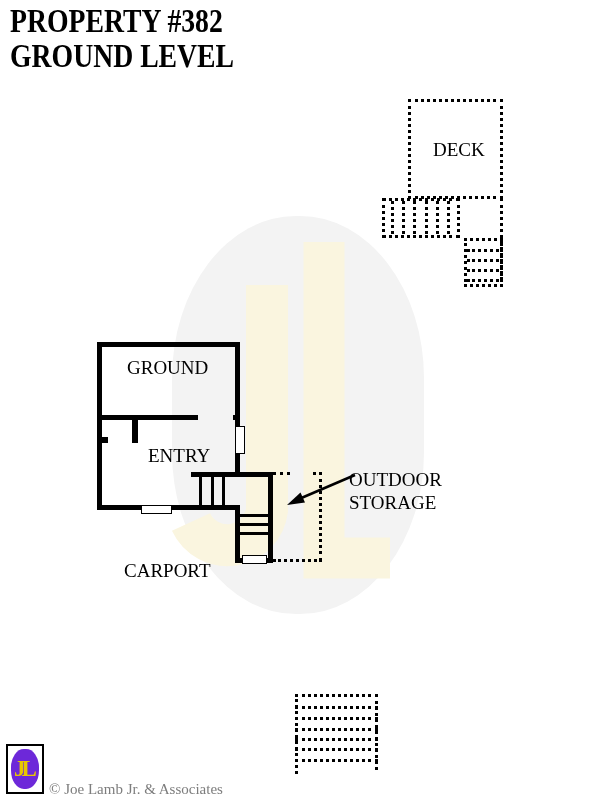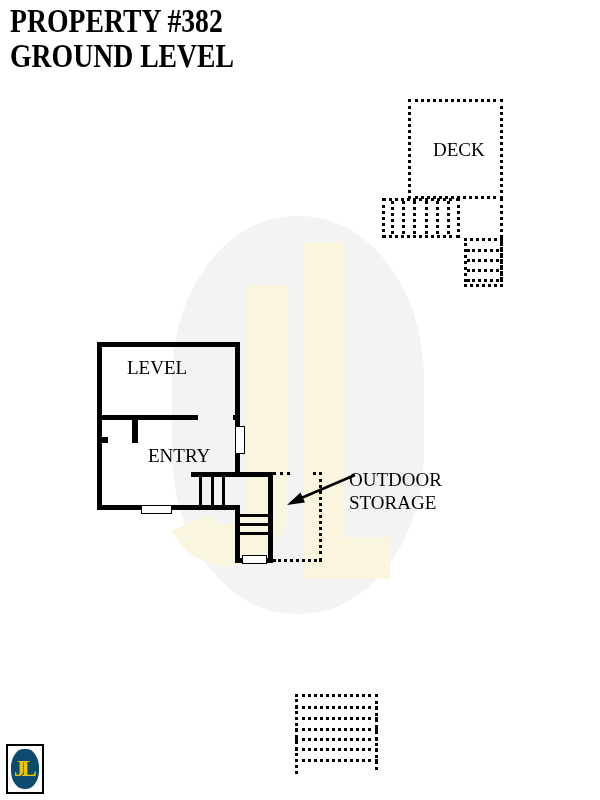--- a/index.html
+++ b/index.html
@@ -22,21 +22,21 @@
     transform:scaleX(0.84);transform-origin:left top;white-space:nowrap;
   }
   .wm{position:absolute;left:0;top:0;z-index:0;}
   .plan{z-index:1;}
   
   .logo-box{
     position:absolute;left:6px;top:744px;width:38px;height:50px;background:#fff;
     border:2px solid #000;box-sizing:border-box;z-index:2;
   }
   .logo-oval{
-    position:absolute;left:3px;top:3px;width:28px;height:40px;background:#0c4a6e;
+    position:absolute;left:3px;top:3px;width:28px;height:40px;background:#6d28d9;
     border-radius:46%;
   }
   .logo-jl{
     position:absolute;left:0;top:0;width:100%;height:100%;
     display:flex;align-items:center;justify-content:center;
     font-size:23px;font-weight:bold;color:#e9c700;letter-spacing:-4px;
     text-indent:-3px;
   }
   .copyright{
     position:absolute;left:49px;top:781px;font-size:15px;color:#7d7d7d;z-index:2;white-space:nowrap;
@@ -86,36 +86,37 @@
 
   <div class="w plan" style="left:97px;top:415px;width:101px;height:5px;"></div>
   <div class="w plan" style="left:233px;top:415px;width:7px;height:5px;"></div>
   <div class="w plan" style="left:132px;top:415px;width:6px;height:28px;"></div>
   <div class="w plan" style="left:97px;top:437px;width:11px;height:6px;"></div>
 
   <div class="win plan" style="left:235px;top:426px;width:10px;height:28px;"></div>
   <div class="win plan" style="left:141px;top:505px;width:31px;height:9px;"></div>
 
   <div class="lbl plan" style="left:127px;top:357px;">
-    <div>LEVEL</div>
+    <div>GROUND</div>
   </div>
   <div class="lbl plan" style="left:148px;top:445px;">ENTRY</div>
 
   <div class="w plan" style="left:191px;top:472px;width:82px;height:5px;"></div>
   <div class="w plan" style="left:199px;top:477px;width:3px;height:28px;"></div>
   <div class="w plan" style="left:211px;top:477px;width:3px;height:28px;"></div>
   <div class="w plan" style="left:222px;top:477px;width:3px;height:28px;"></div>
   <div class="w plan" style="left:268px;top:472px;width:5px;height:91px;"></div>
   <div class="w plan" style="left:235px;top:510px;width:5px;height:53px;"></div>
   <div class="w plan" style="left:240px;top:514px;width:28px;height:3px;"></div>
   <div class="w plan" style="left:240px;top:523px;width:28px;height:3px;"></div>
   <div class="w plan" style="left:240px;top:532px;width:28px;height:3px;"></div>
   <div class="w plan" style="left:235px;top:558px;width:38px;height:5px;"></div>
   <div class="win plan" style="left:242px;top:555px;width:25px;height:9px;"></div>
 
+  <div class="lbl plan" style="left:124px;top:560px;">CARPORT</div>
 
   <div class="dot-h plan" style="left:273px;top:472px;width:17px;"></div>
   <div class="dot-h plan" style="left:313px;top:472px;width:9px;"></div>
   <div class="dot-v plan" style="left:319px;top:472px;height:89px;"></div>
   <div class="dot-h plan" style="left:273px;top:559px;width:49px;"></div>
 
   <div class="lbl plan" style="left:349px;top:468px;line-height:23px;">
     <div>OUTDOOR</div>
     <div>STORAGE</div>
   </div>
@@ -135,14 +136,15 @@
     <div class="dot-h" style="left:0;top:44px;width:83px;"></div>
     <div class="dot-h" style="left:0;top:54px;width:83px;"></div>
     <div class="dot-h" style="left:0;top:65px;width:83px;"></div>
   </div>
 
   <div class="logo-box">
     <div class="logo-oval">
       <div class="logo-jl">JL</div>
     </div>
   </div>
+  <div class="copyright">© Joe Lamb Jr. &amp; Associates</div>
 
 </div>
 
 </body></html>

